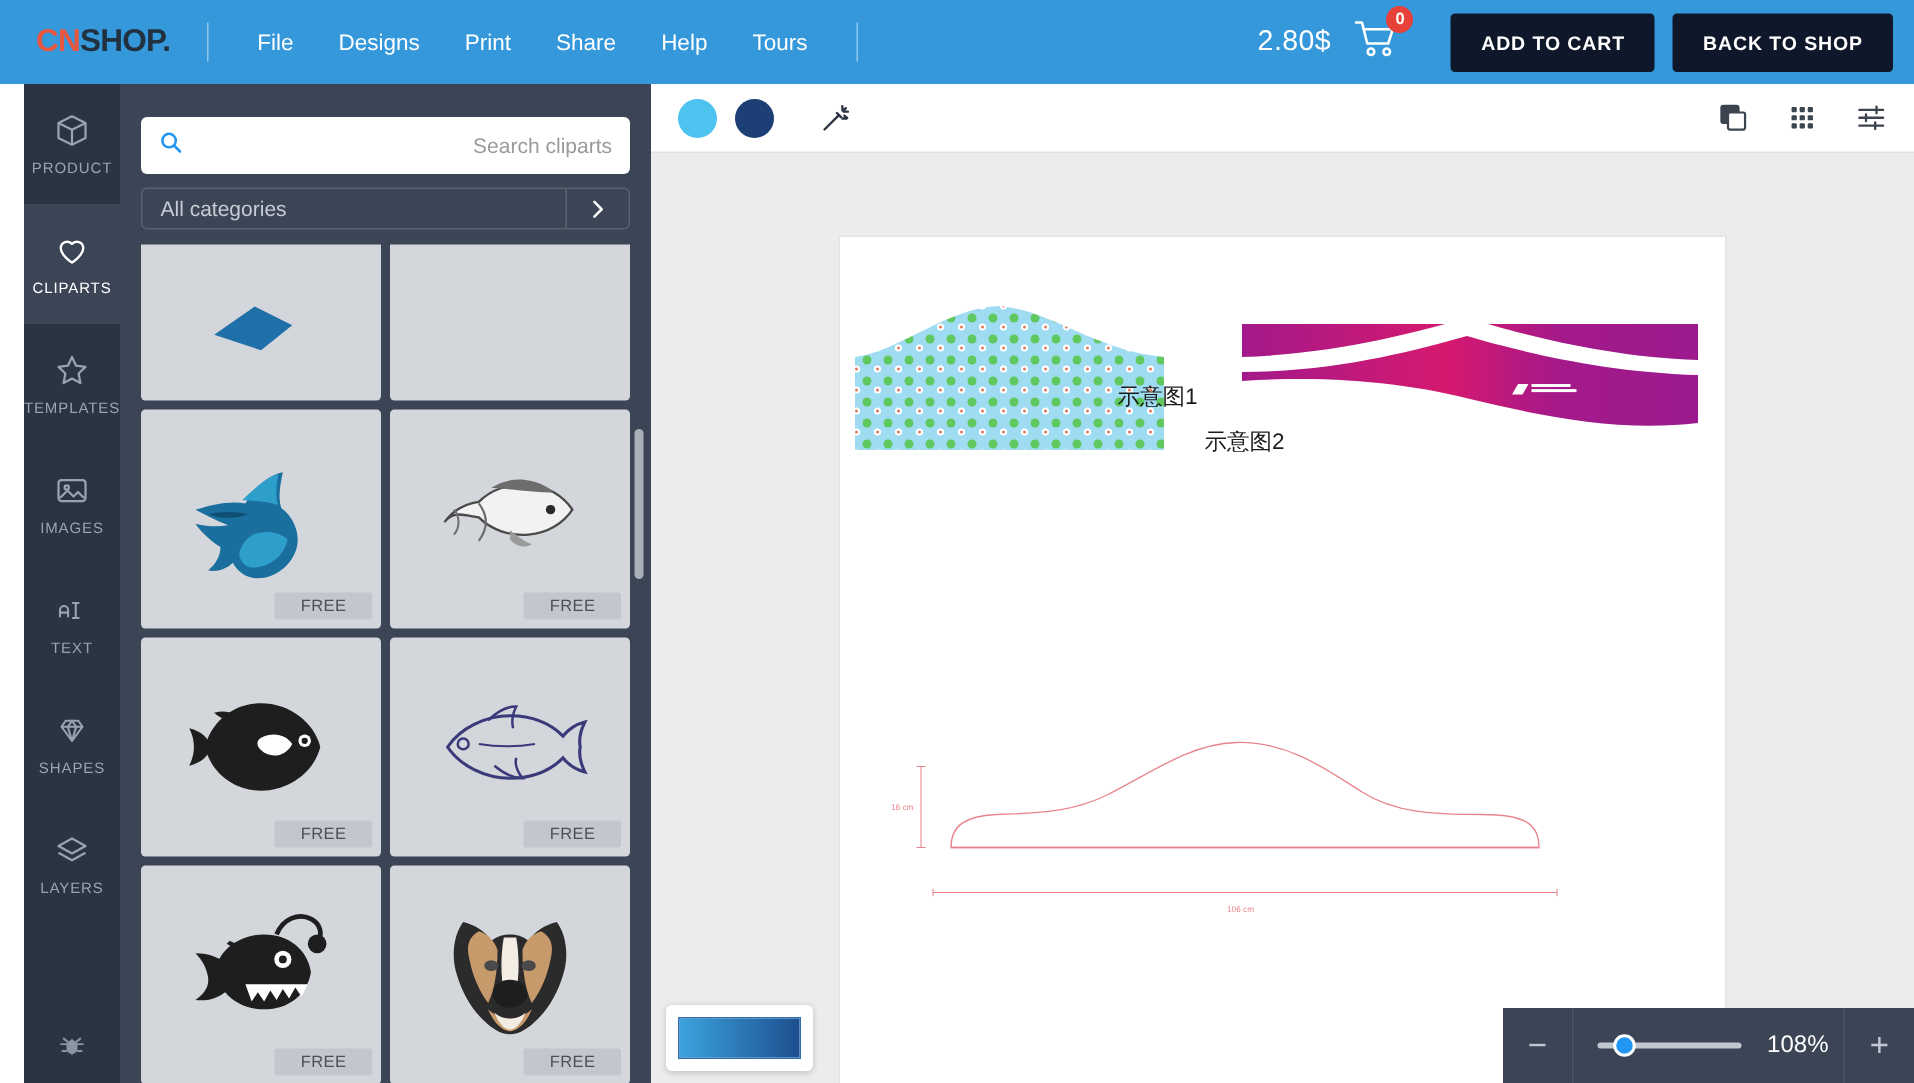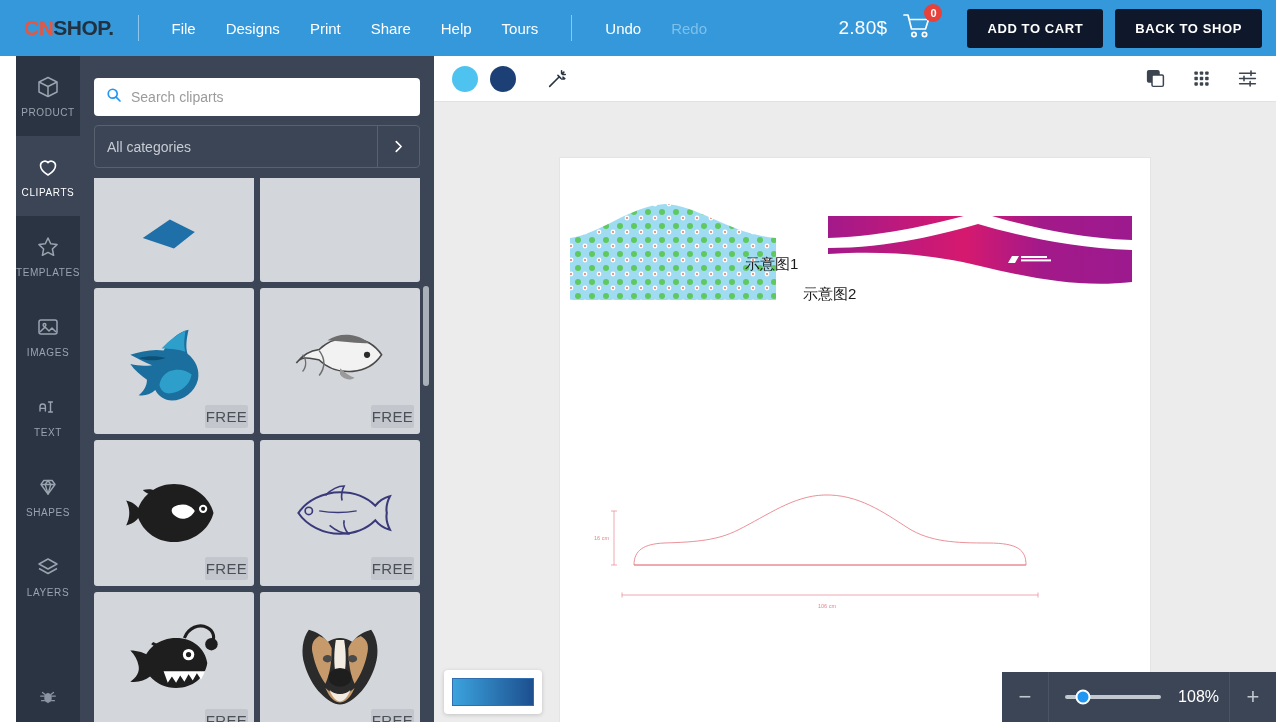--- a/index.html
+++ b/index.html
@@ -75,25 +75,25 @@
   }
   .panel-top { padding: 22px 14px 0 14px; flex: 0 0 auto; }
   .search-box {
     background: #ffffff; border-radius: 4px; height: 38px;
     display: flex; align-items: center; padding: 0 12px;
   }
   .search-box svg { flex: 0 0 auto; }
   .search-input {
     border: none; outline: none; flex: 1 1 auto;
     font-size: 14px; color: #6d28d9; margin-left: 9px;
-    font-family: "Liberation Sans", sans-serif; background: transparent;
+    font-family: "Liberation Sans", sans-serif; background: transparent; text-align: right;
   }
   .search-input::placeholder { color: #9b9b9b; }
   .cat-row {
-    margin-top: 9px; height: 43px; display: flex;
+    margin-top: 9px; height: 28px; display: flex;
     border: 1px solid #59616e; border-radius: 4px; overflow: hidden;
   }
   .cat-label {
     flex: 1 1 auto; display: flex; align-items: center;
     padding: 0 12px; color: #c7ccd4; font-size: 14px; cursor: pointer;
   }
   .cat-arrow {
     width: 42px; flex: 0 0 42px; border-left: 1px solid #59616e;
     display: flex; align-items: center; justify-content: center;
     color: #ffffff; cursor: pointer;
@@ -106,21 +106,21 @@
   }
   .cell {
     position: relative; background: #d3d6db; border-radius: 3px;
     height: 146px; display: flex; align-items: center; justify-content: center;
     cursor: pointer; overflow: hidden;
   }
   .cell-art { width: 104px; height: 104px; display:block; }
   .free {
     position: absolute; right: 6px; bottom: 6px;
     background: #c3c7cd; color: #4b5058;
-    font-size: 15px; padding: 3px 1px; border-radius: 2px;
+    font-size: 11px; padding: 3px 17px; border-radius: 2px;
     letter-spacing: .3px;
   }
   .panel-scroll {
     position: absolute; right: 5px; top: 0; bottom: 0; width: 6px;
   }
   .panel-thumb {
     position: absolute; left: 0; width: 6px; border-radius: 3px;
     background: #aab0b8;
     top: 230px; height: 100px;
   }
@@ -185,24 +185,20 @@
     <div class="vsep"></div>
     <div class="menu">
       <div class="menu-item">File</div>
       <div class="menu-item">Designs</div>
       <div class="menu-item">Print</div>
       <div class="menu-item">Share</div>
       <div class="menu-item">Help</div>
       <div class="menu-item">Tours</div>
     </div>
     <div class="vsep"></div>
-    <div class="menu">
-      <div class="menu-item">Undo</div>
-      <div class="menu-item disabled">Redo</div>
-    </div>
     <div class="spacer"></div>
     <div class="price">2.80$</div>
     <div class="cart-wrap">
       <span>
         <svg width="30" height="26" viewBox="0 0 30 26" fill="none" stroke="#ffffff" stroke-width="1.7" stroke-linecap="round" stroke-linejoin="round">
           <path d="M1 2h4l3.5 14h14l3-9.5H7"></path>
           <circle cx="11" cy="21.5" r="2.2"></circle>
           <circle cx="21.5" cy="21.5" r="2.2"></circle>
         </svg>
       </span>

